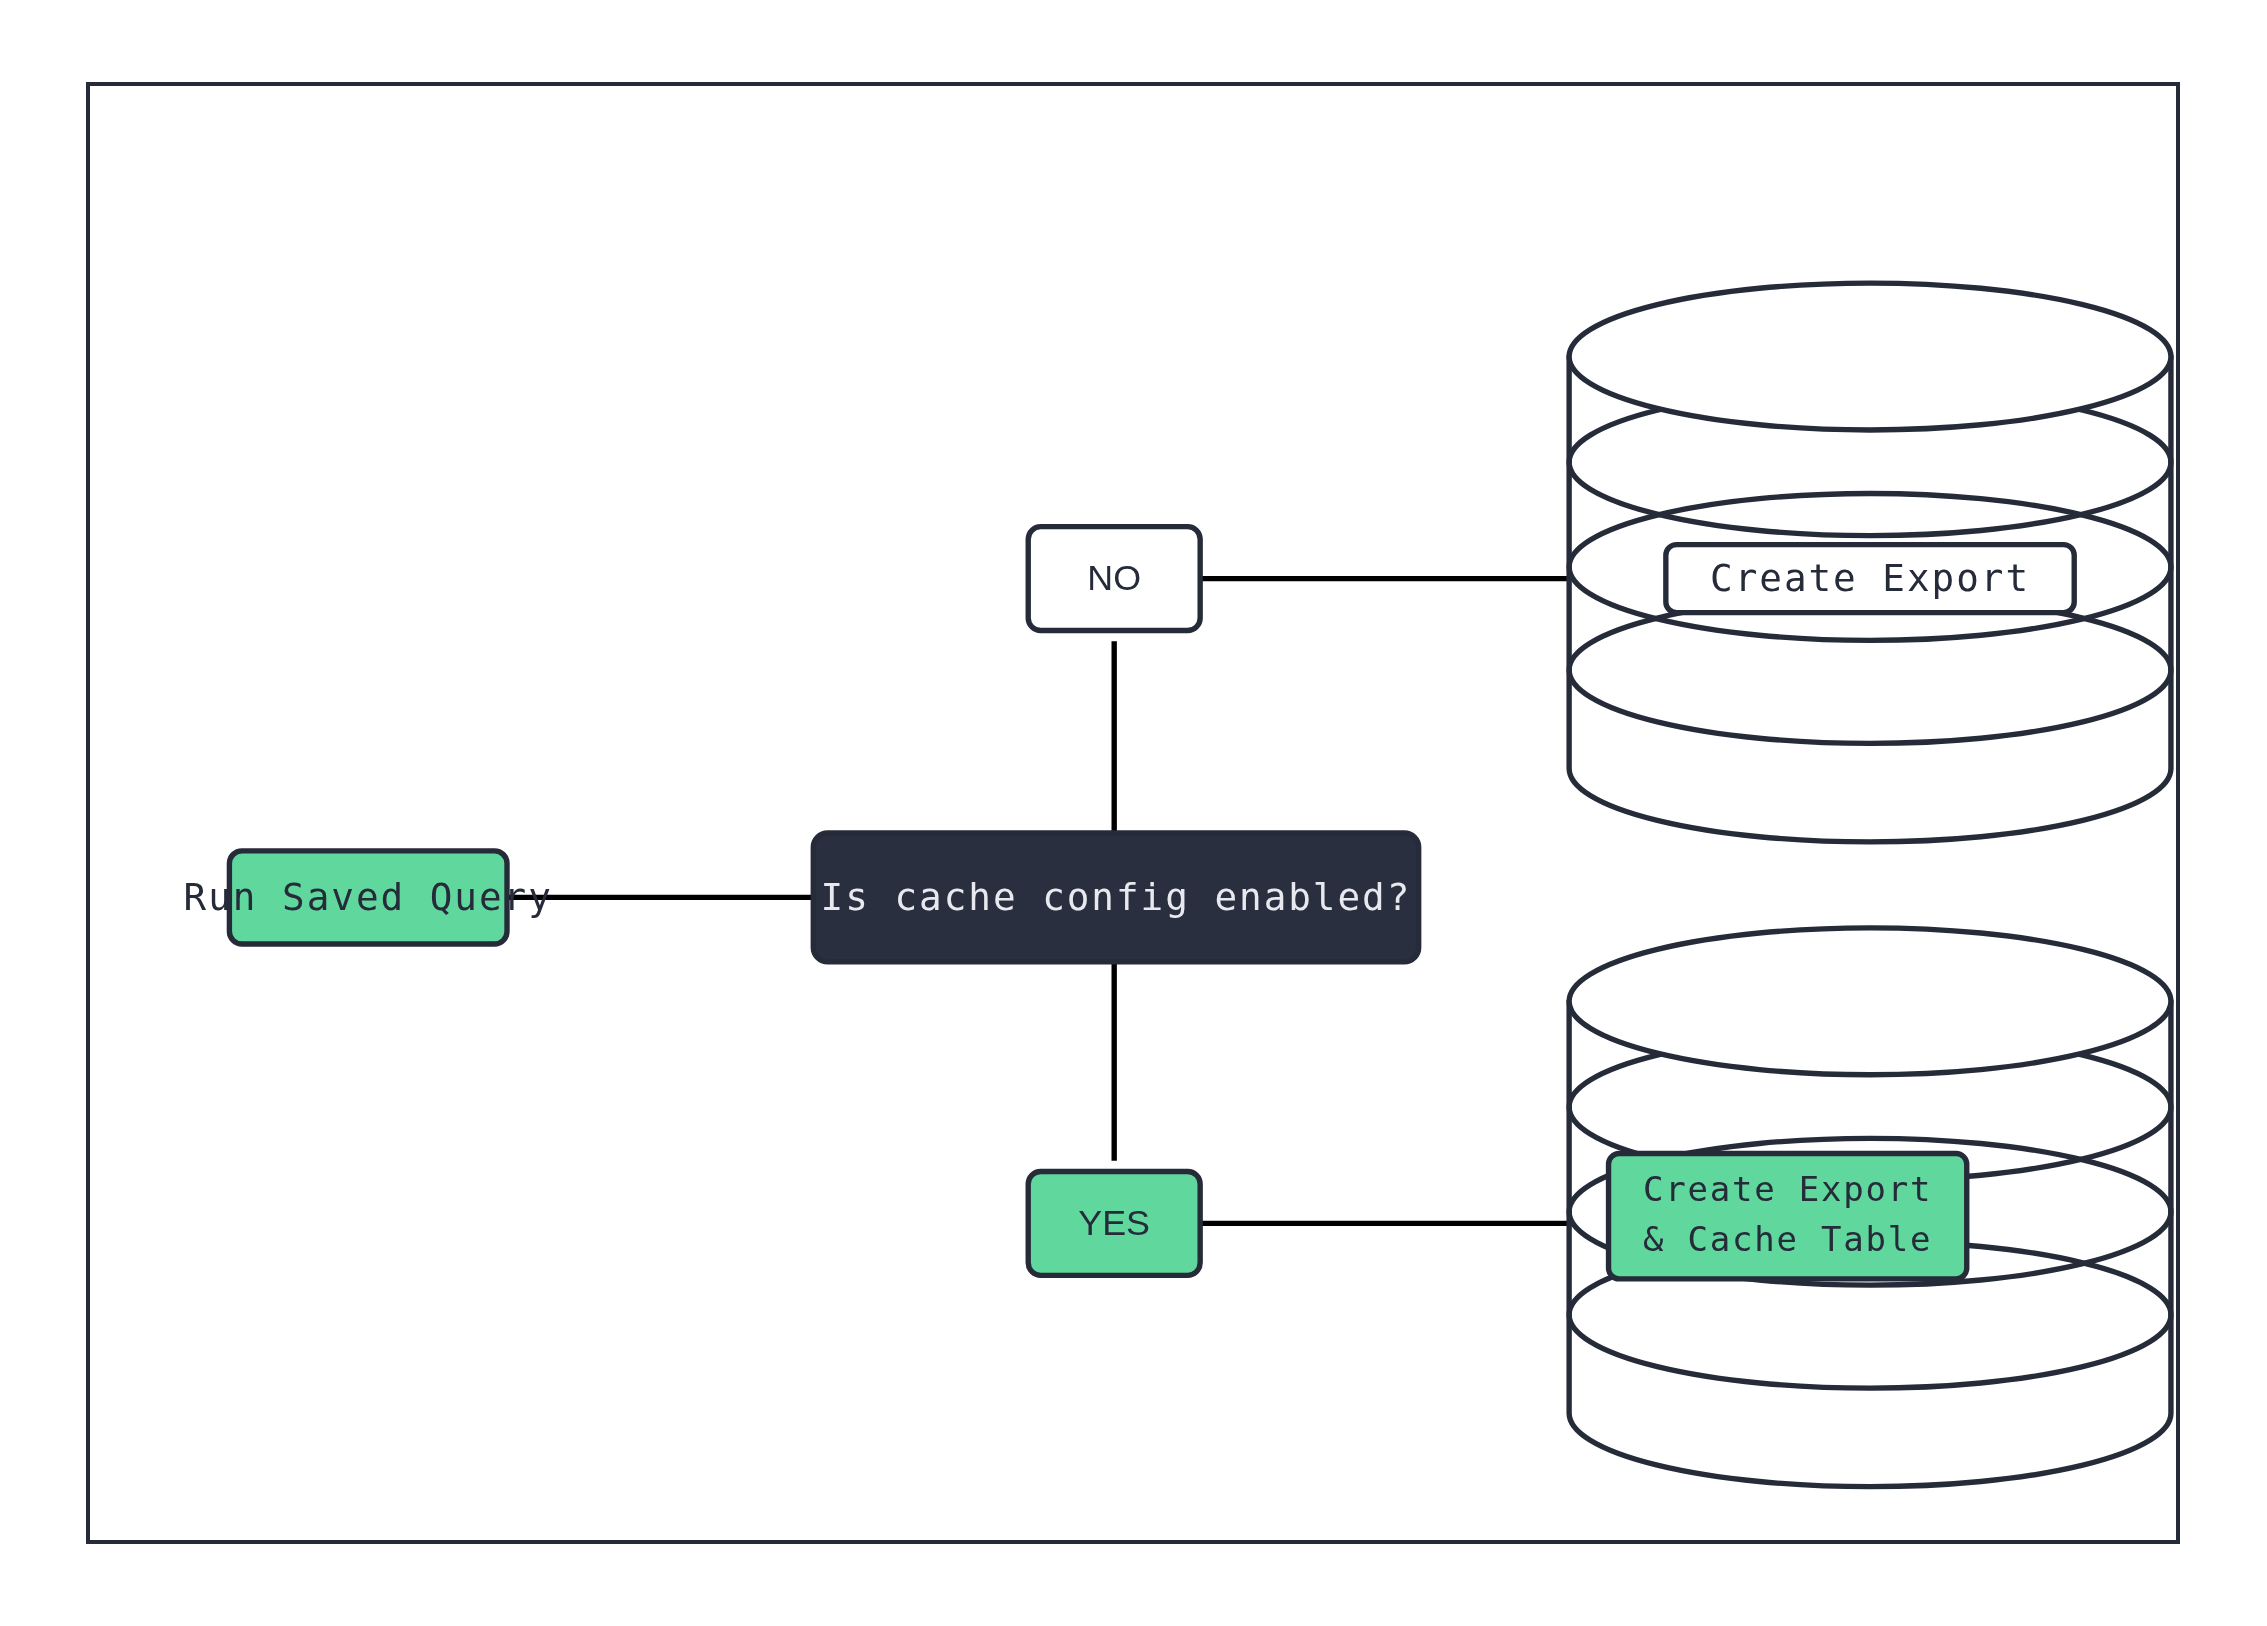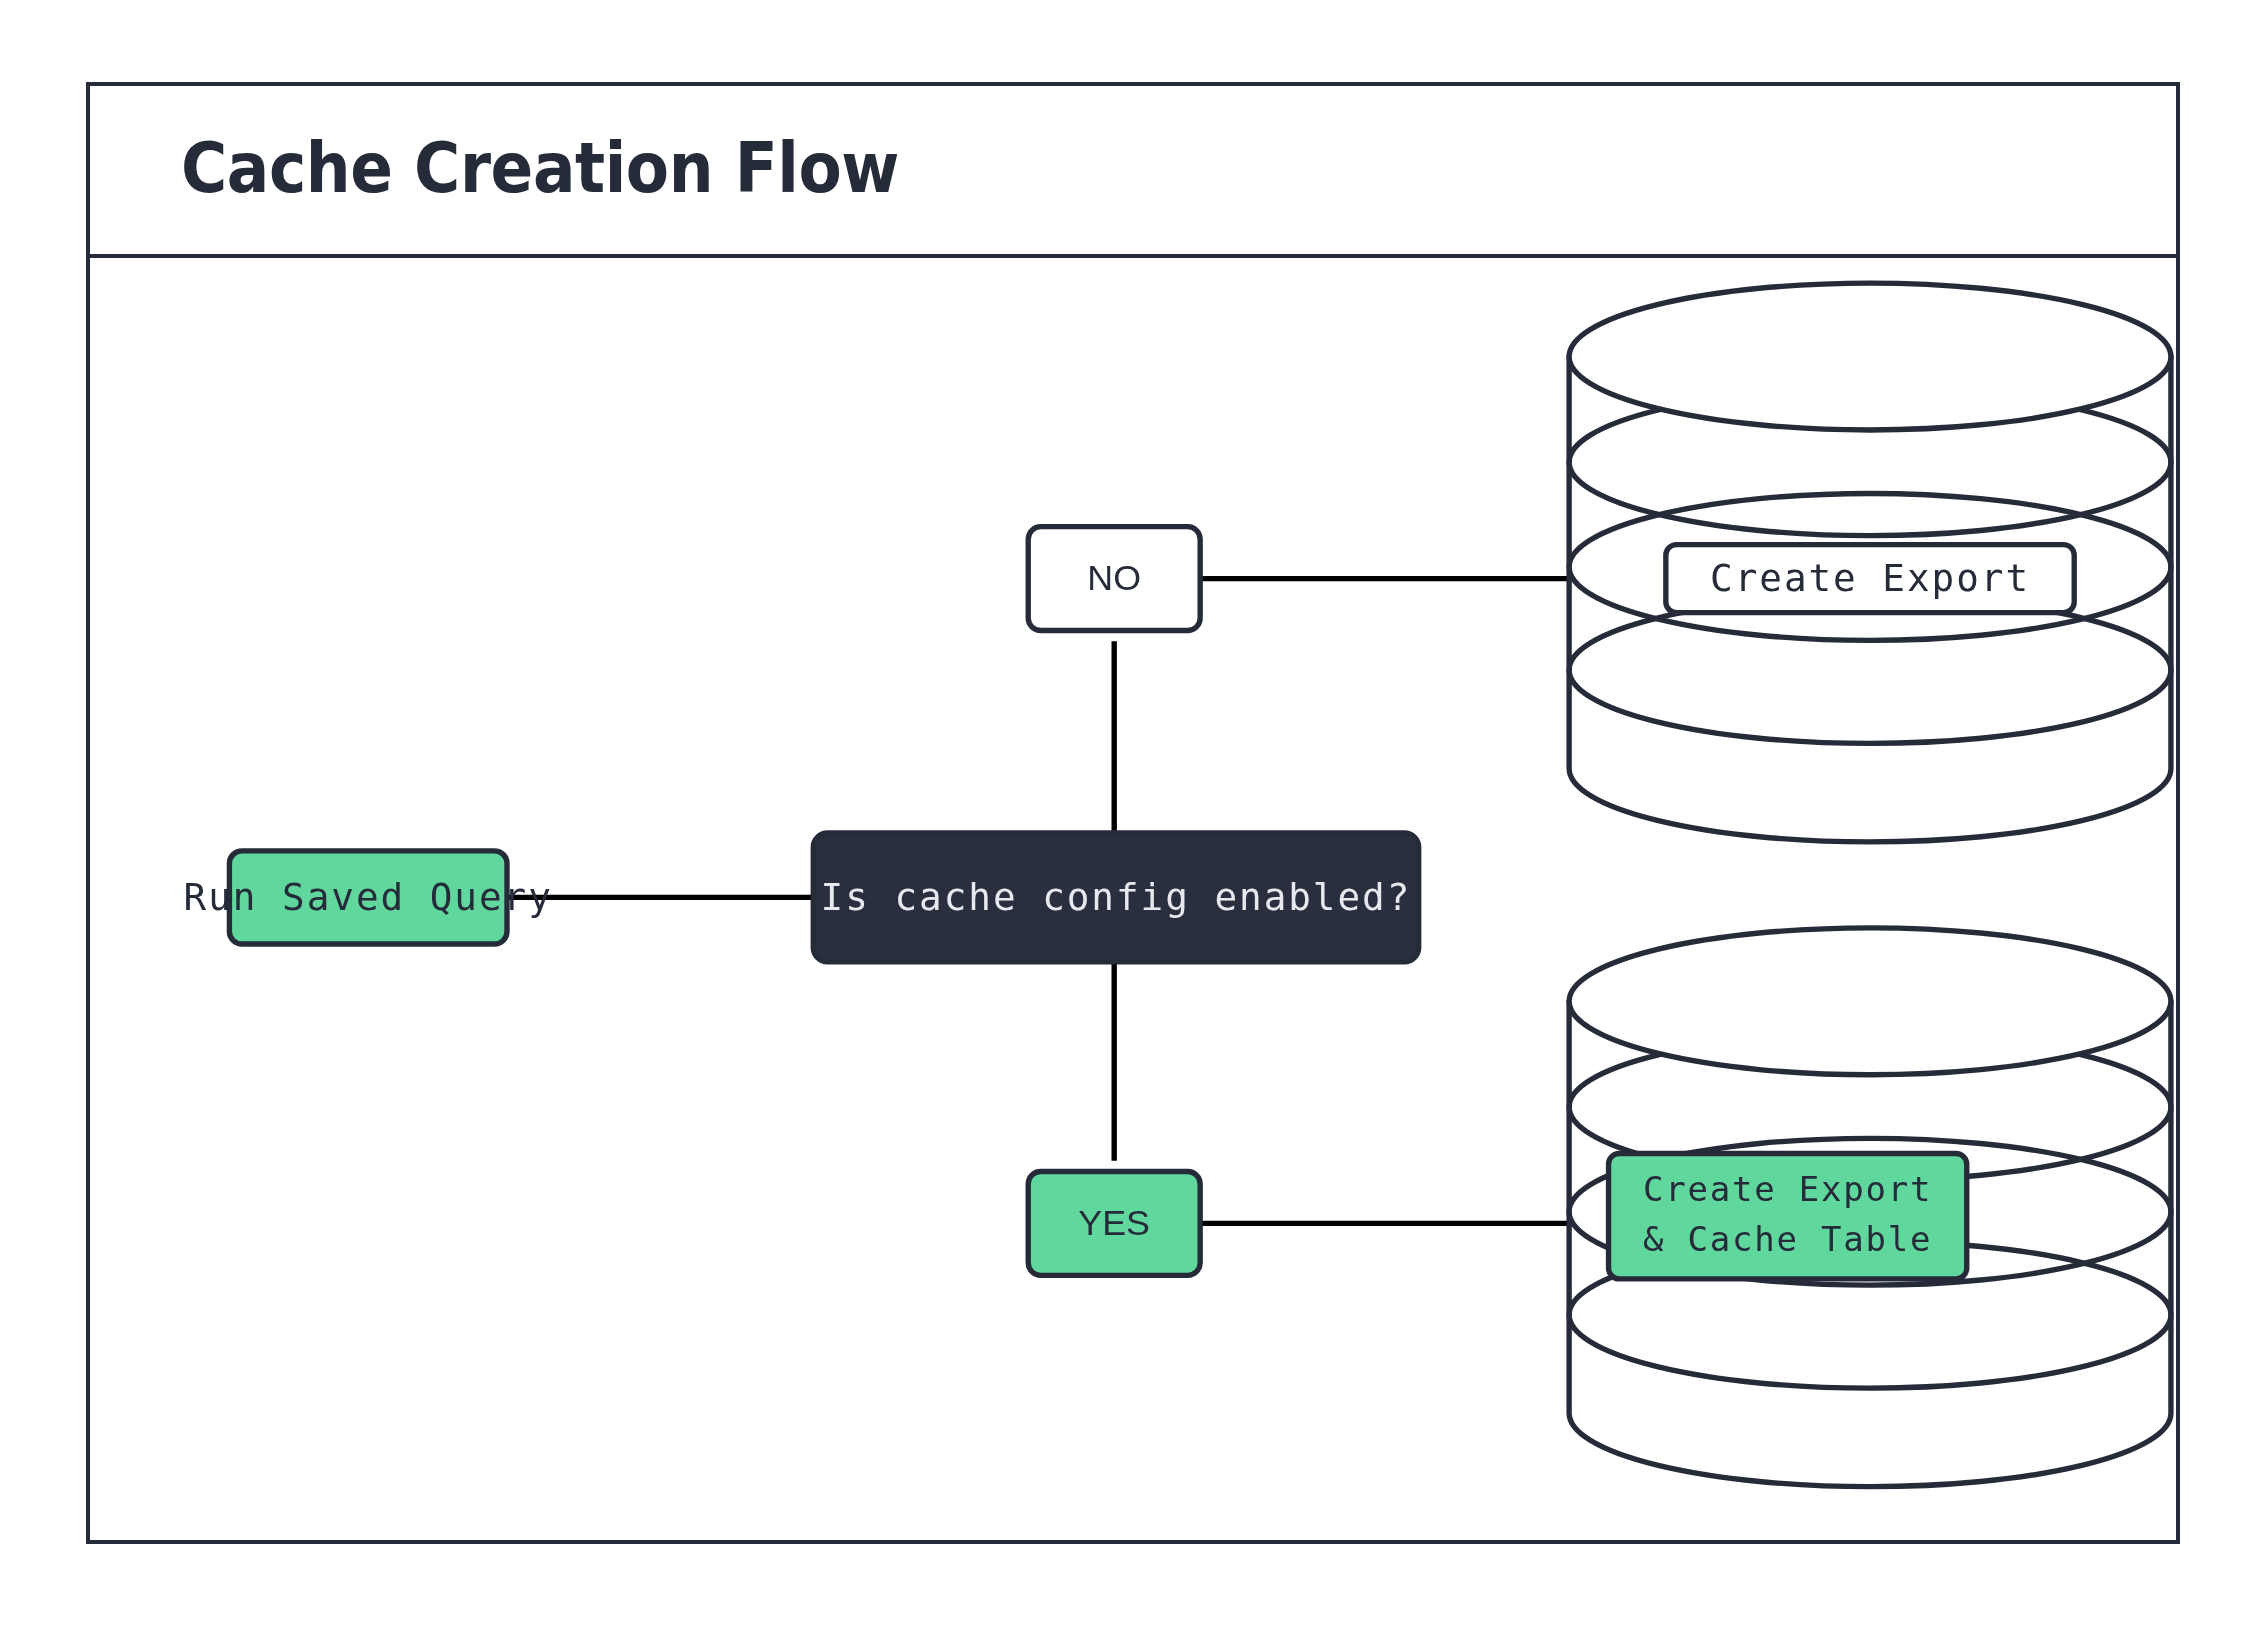--- a/index.html
+++ b/index.html
@@ -103,23 +103,20 @@
     text-anchor: middle;
   }
 </style>
 </head>
 <body>
 
 <div id="stage">
 
   <div class="frame"></div>
 
-  <div class="frame-title-bar">
-    <div class="frame-title">Cache Creation Flow</div>
-  </div>
 
   <svg id="diagram" viewBox="0 0 2338 1436" xmlns="http://www.w3.org/2000/svg">
 
     <g>
 
       <line class="edge-line" x1="470" y1="714" x2="812" y2="714"></line>
 
       <line class="edge-line" x1="1148" y1="642" x2="1148" y2="428"></line>
 
       <line class="edge-line" x1="1244" y1="358" x2="1656" y2="358"></line>

